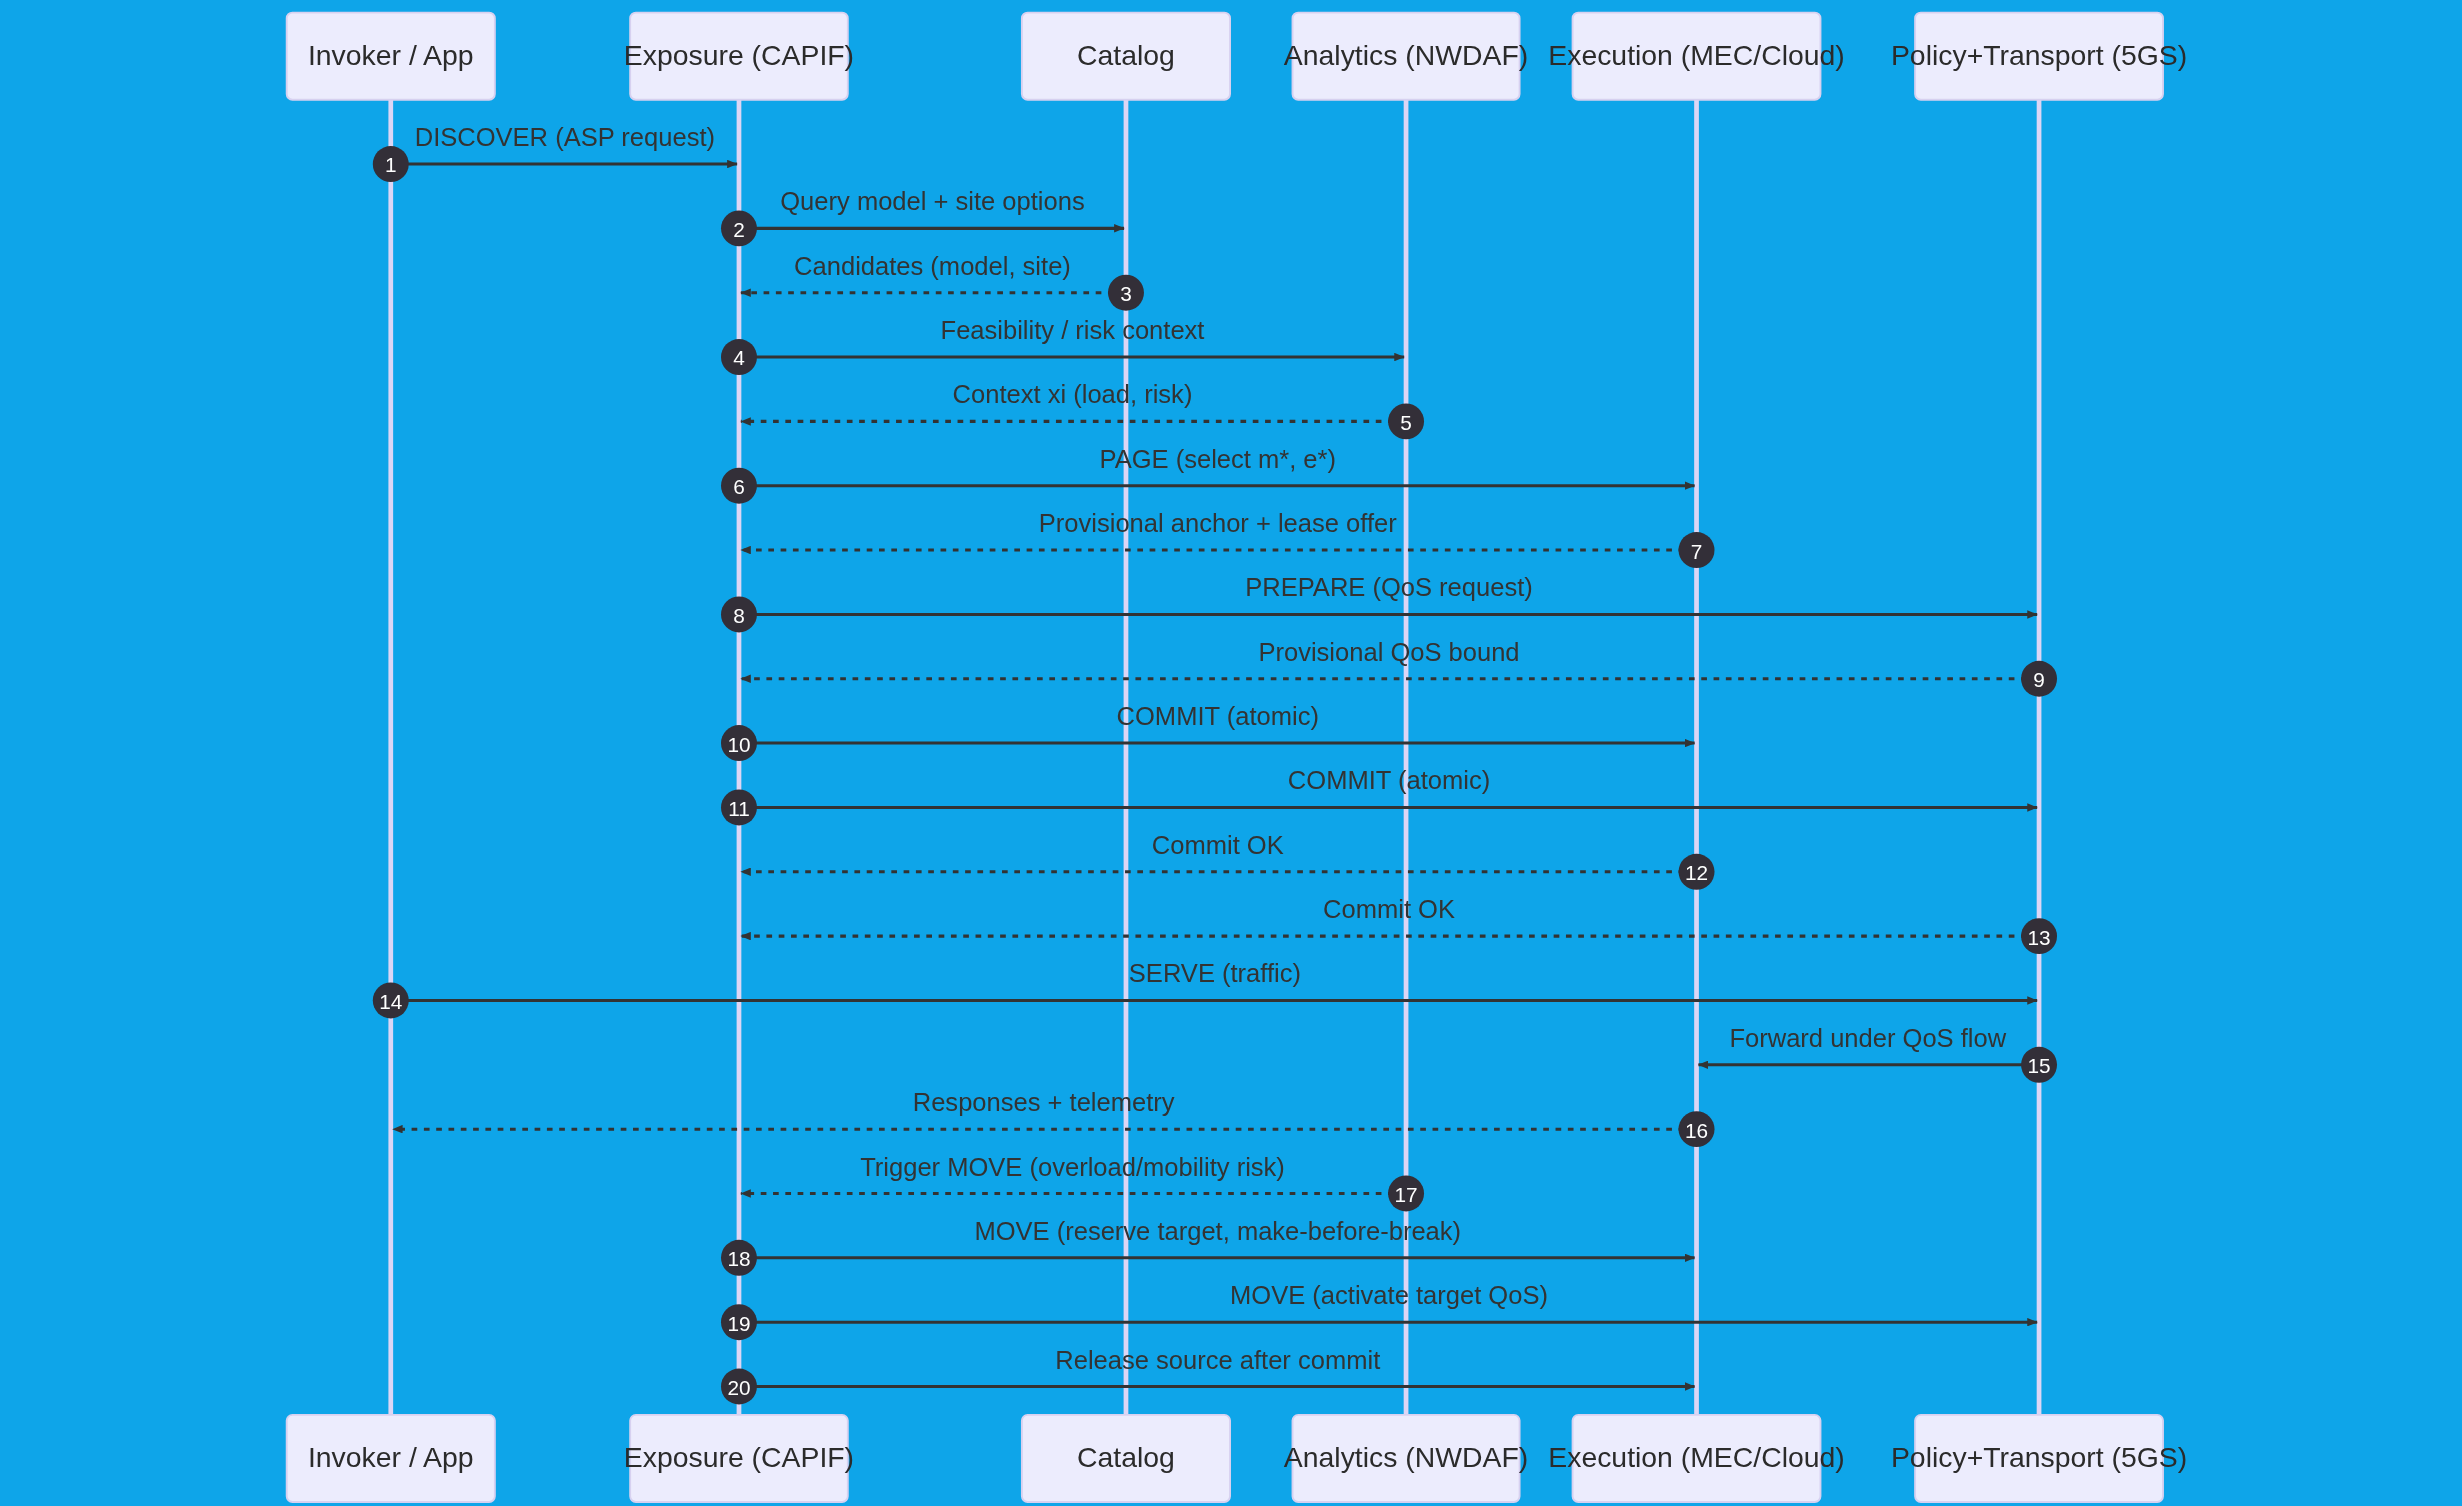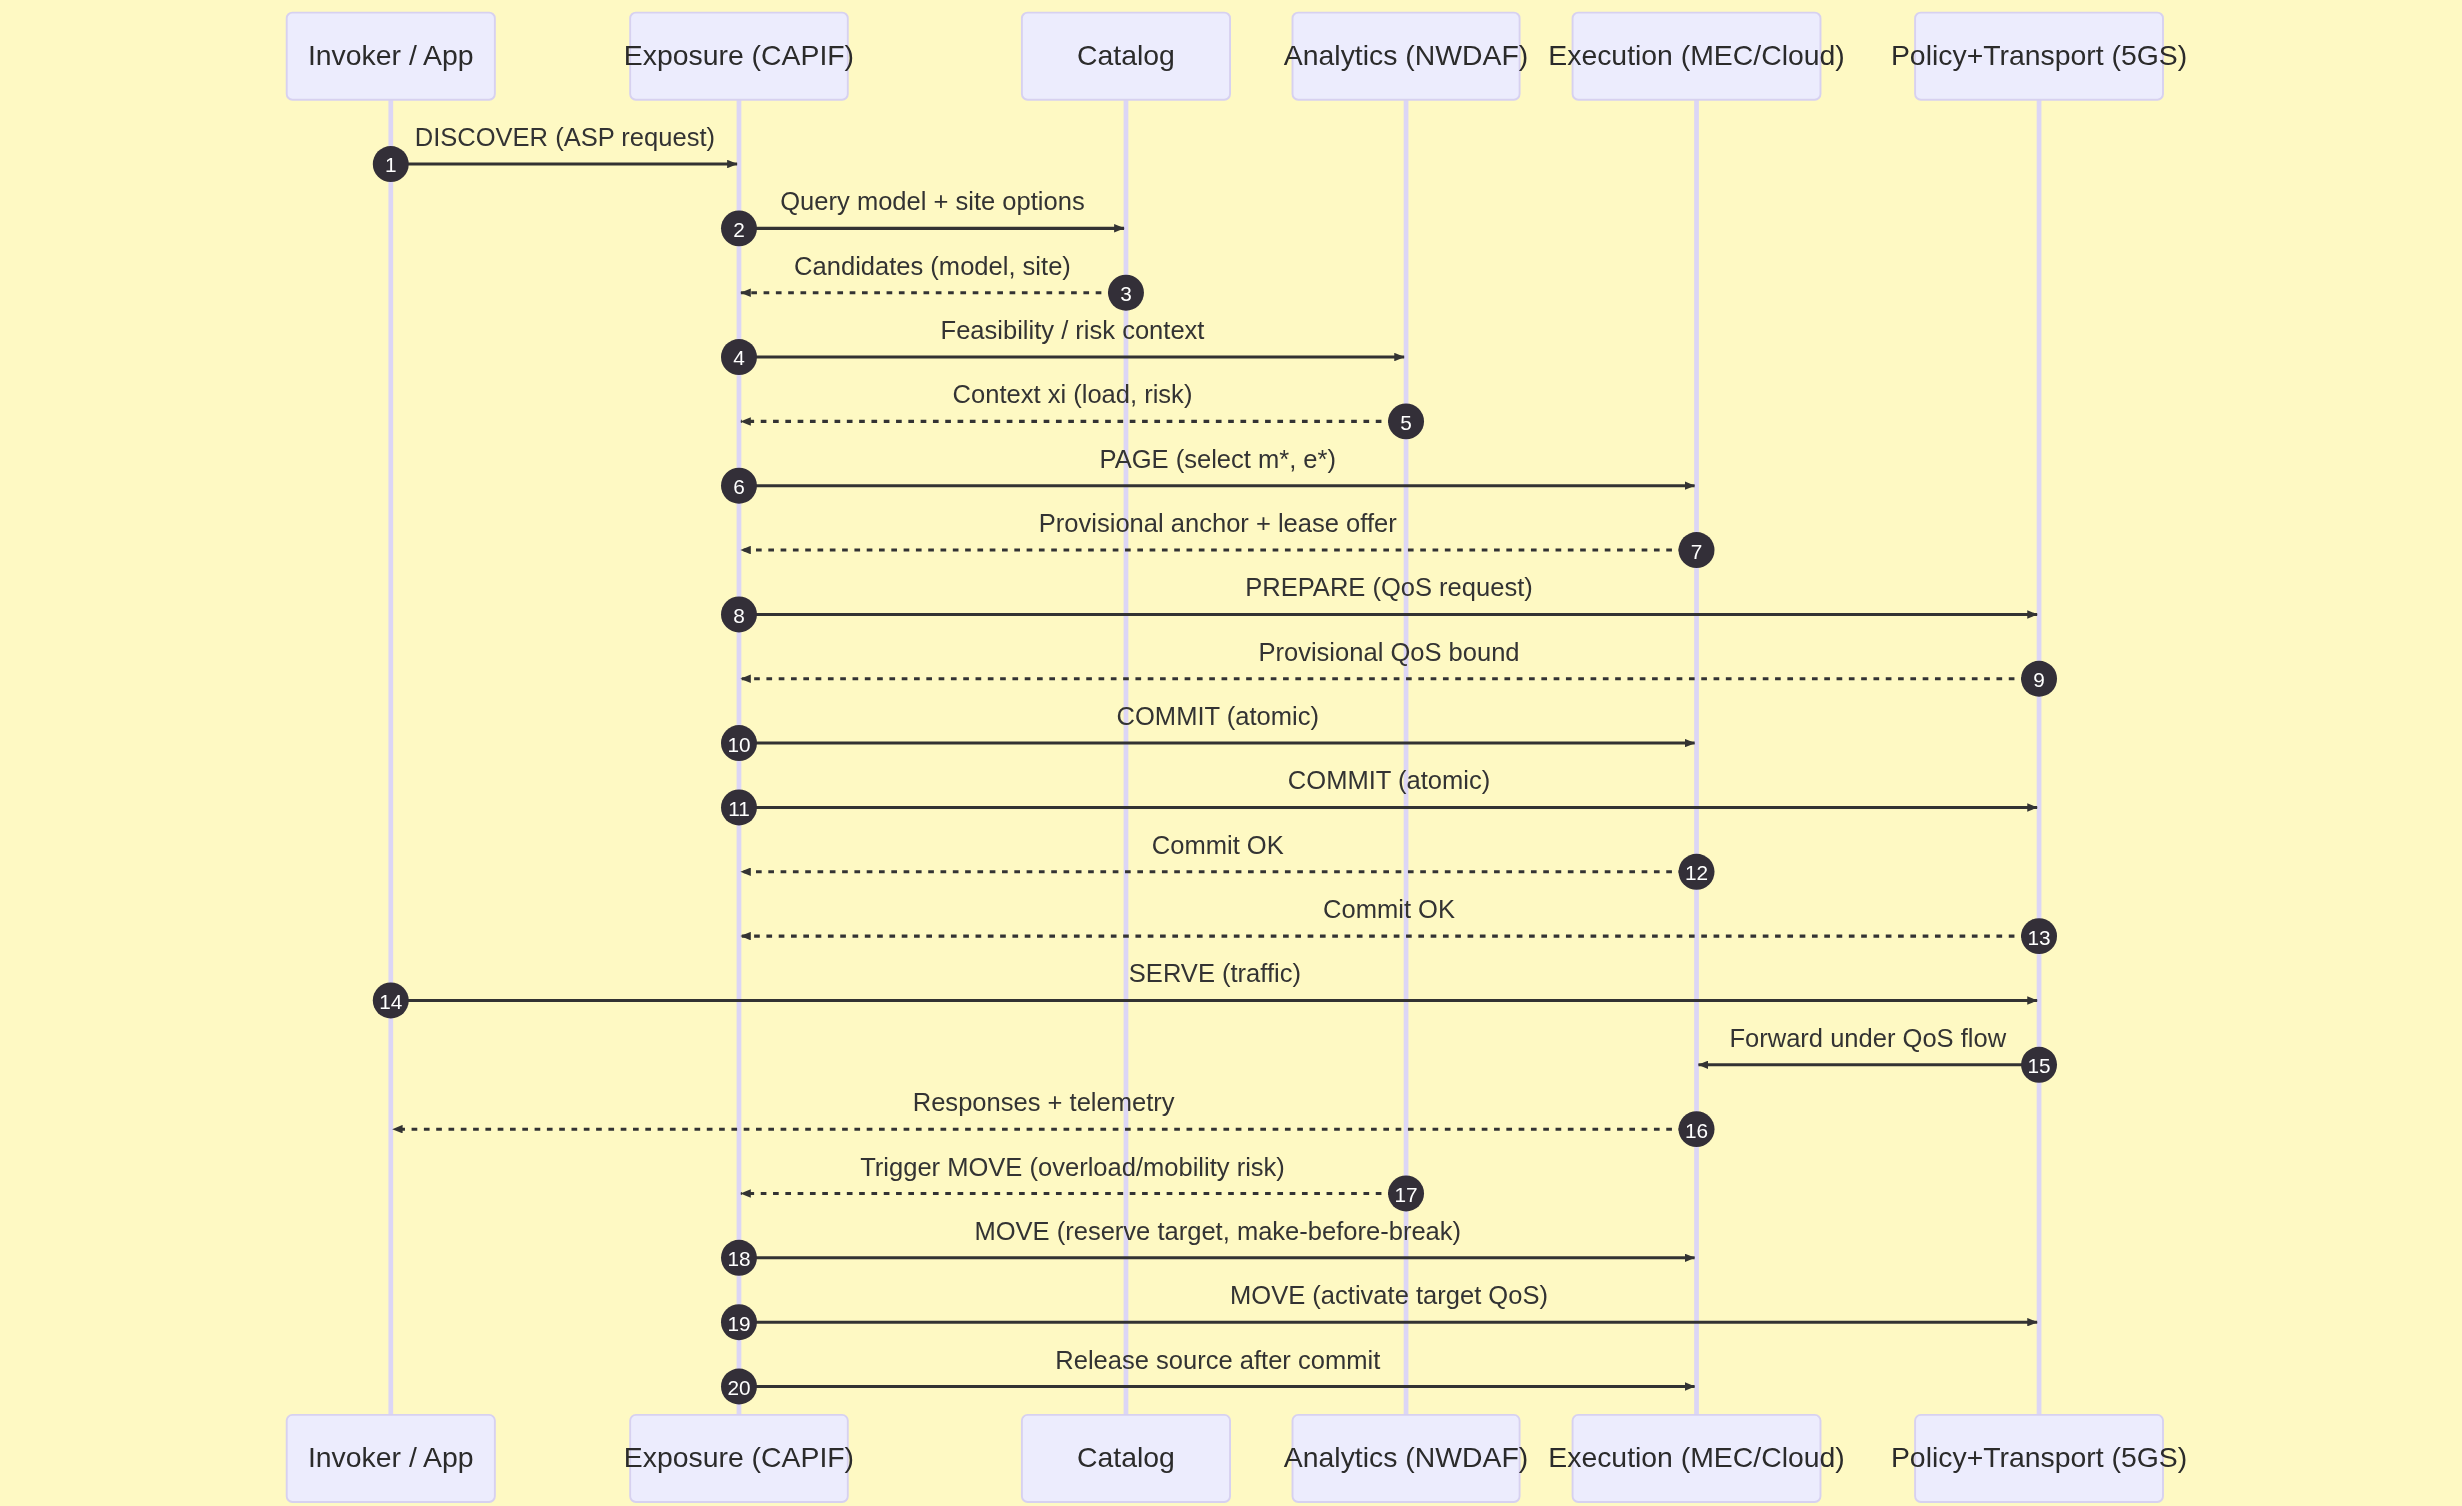--- a/index.html
+++ b/index.html
@@ -10,21 +10,21 @@
   body {
     font-family: "Liberation Sans", sans-serif;
     width: 2462px;
     height: 1507px;
     overflow: hidden;
   }
   #diagram-root {
     position: relative;
     width: 2462px;
     height: 1507px;
-    background: #fef9c3;
+    background: #0ea5e9;
   }
   svg#seq-svg {
     position: absolute;
     top: 0;
     left: 0;
     width: 2462px;
     height: 1507px;
     display: block;
   }
   .participant-box rect {

